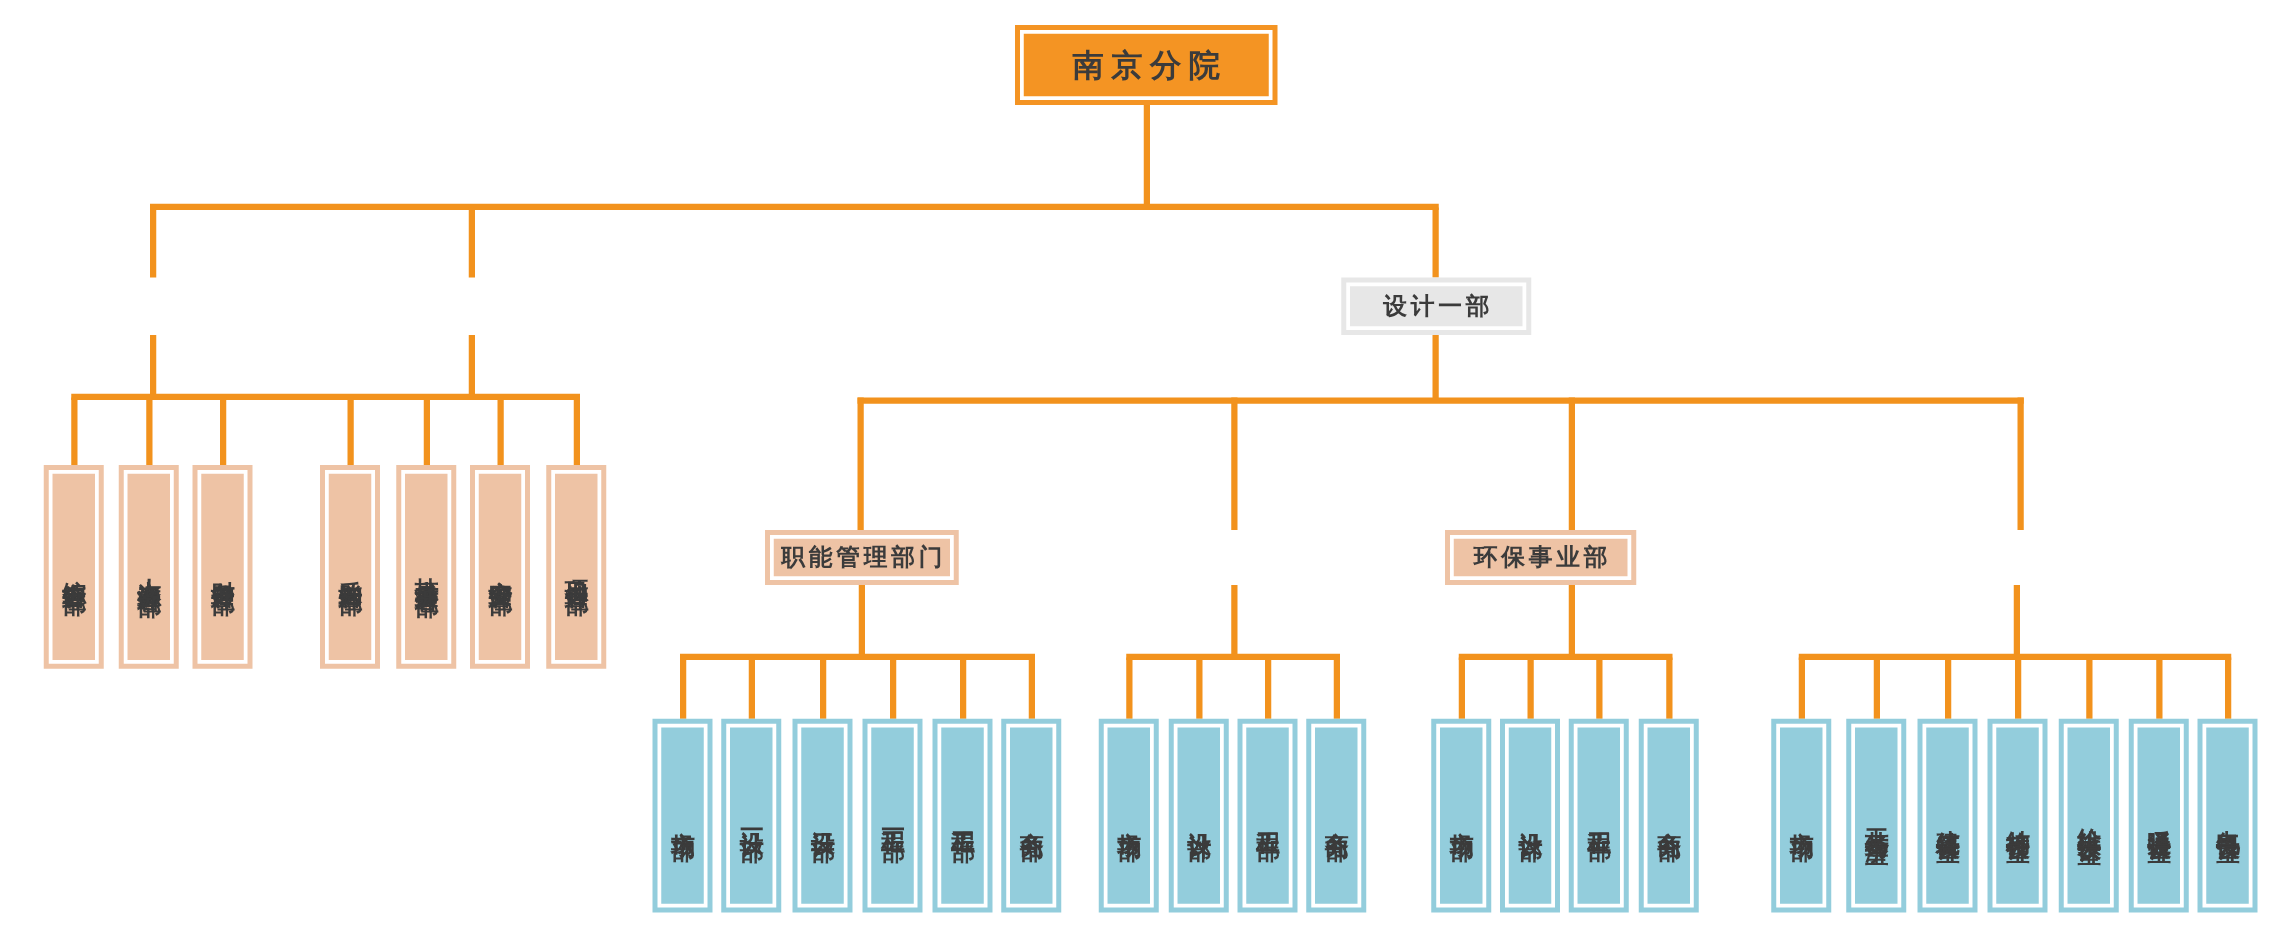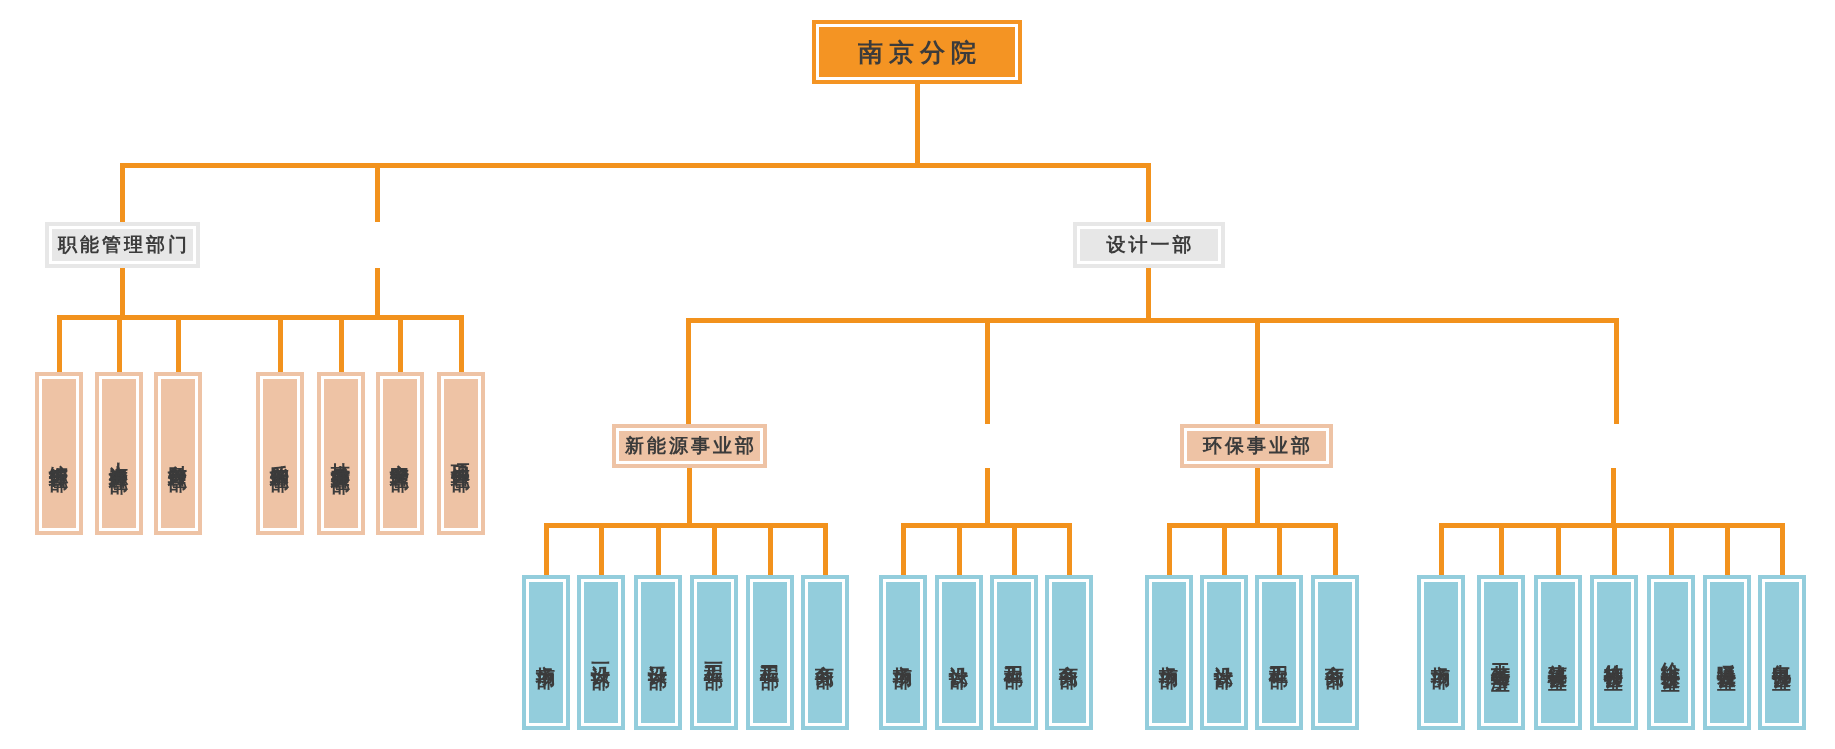--- a/index.html
+++ b/index.html
@@ -84,34 +84,33 @@
   <div class="line" style="left:1439px;top:526px;width:5px;height:49px"></div>
   <div class="line" style="left:1499px;top:526px;width:5px;height:49px"></div>
   <div class="line" style="left:1556px;top:526px;width:5px;height:49px"></div>
   <div class="line" style="left:1612px;top:526px;width:5px;height:49px"></div>
   <div class="line" style="left:1669px;top:526px;width:5px;height:49px"></div>
   <div class="line" style="left:1725px;top:526px;width:5px;height:49px"></div>
   <div class="line" style="left:1780px;top:526px;width:5px;height:49px"></div>
 
   <div class="node orange root-label" style="left:812px;top:20px;width:210px;height:64px">南京分院</div>
 
-  <div class="node gray h-label" style="left:45px;top:222px;width:155px;height:46px">职能管理部门</div>
   <div class="node gray h-label" style="left:1073px;top:222px;width:152px;height:46px">设计一部</div>
 
   <div class="node peach vtext" style="left:35px;top:372px;width:48px;height:163px">综合管理部</div>
   <div class="node peach vtext" style="left:95px;top:372px;width:48px;height:163px">人力资源管理部</div>
   <div class="node peach vtext" style="left:154px;top:372px;width:48px;height:163px">财务管理部</div>
 
   <div class="node peach vtext" style="left:256px;top:372px;width:48px;height:163px">采购管理部</div>
   <div class="node peach vtext" style="left:317px;top:372px;width:48px;height:163px">技术质量管理部</div>
   <div class="node peach vtext" style="left:376px;top:372px;width:48px;height:163px">安全管理部</div>
   <div class="node peach vtext" style="left:437px;top:372px;width:48px;height:163px">项目管理部</div>
 
-  <div class="node peach h-label" style="left:612px;top:424px;width:155px;height:44px">新能源事业部</div>
-  <div class="node peach h-label" style="left:1180px;top:424px;width:153px;height:44px">环保事业部</div>
+  <div class="node peach h-label" style="left:612px;top:424px;width:155px;height:44px">职能管理部门</div>
+  <div class="node peach h-label" style="left:1156px;top:424px;width:153px;height:44px">环保事业部</div>
 
   <div class="node blue vtext" style="left:522px;top:575px;width:48px;height:155px">市场部</div>
   <div class="node blue vtext" style="left:577px;top:575px;width:48px;height:155px">设计一部</div>
   <div class="node blue vtext" style="left:634px;top:575px;width:48px;height:155px">设计二部</div>
   <div class="node blue vtext" style="left:690px;top:575px;width:48px;height:155px">工程一部</div>
   <div class="node blue vtext" style="left:746px;top:575px;width:48px;height:155px">工程二部</div>
   <div class="node blue vtext" style="left:801px;top:575px;width:48px;height:155px">商务部</div>
 
   <div class="node blue vtext" style="left:879px;top:575px;width:48px;height:155px">市场部</div>
   <div class="node blue vtext" style="left:935px;top:575px;width:48px;height:155px">设计部</div>

